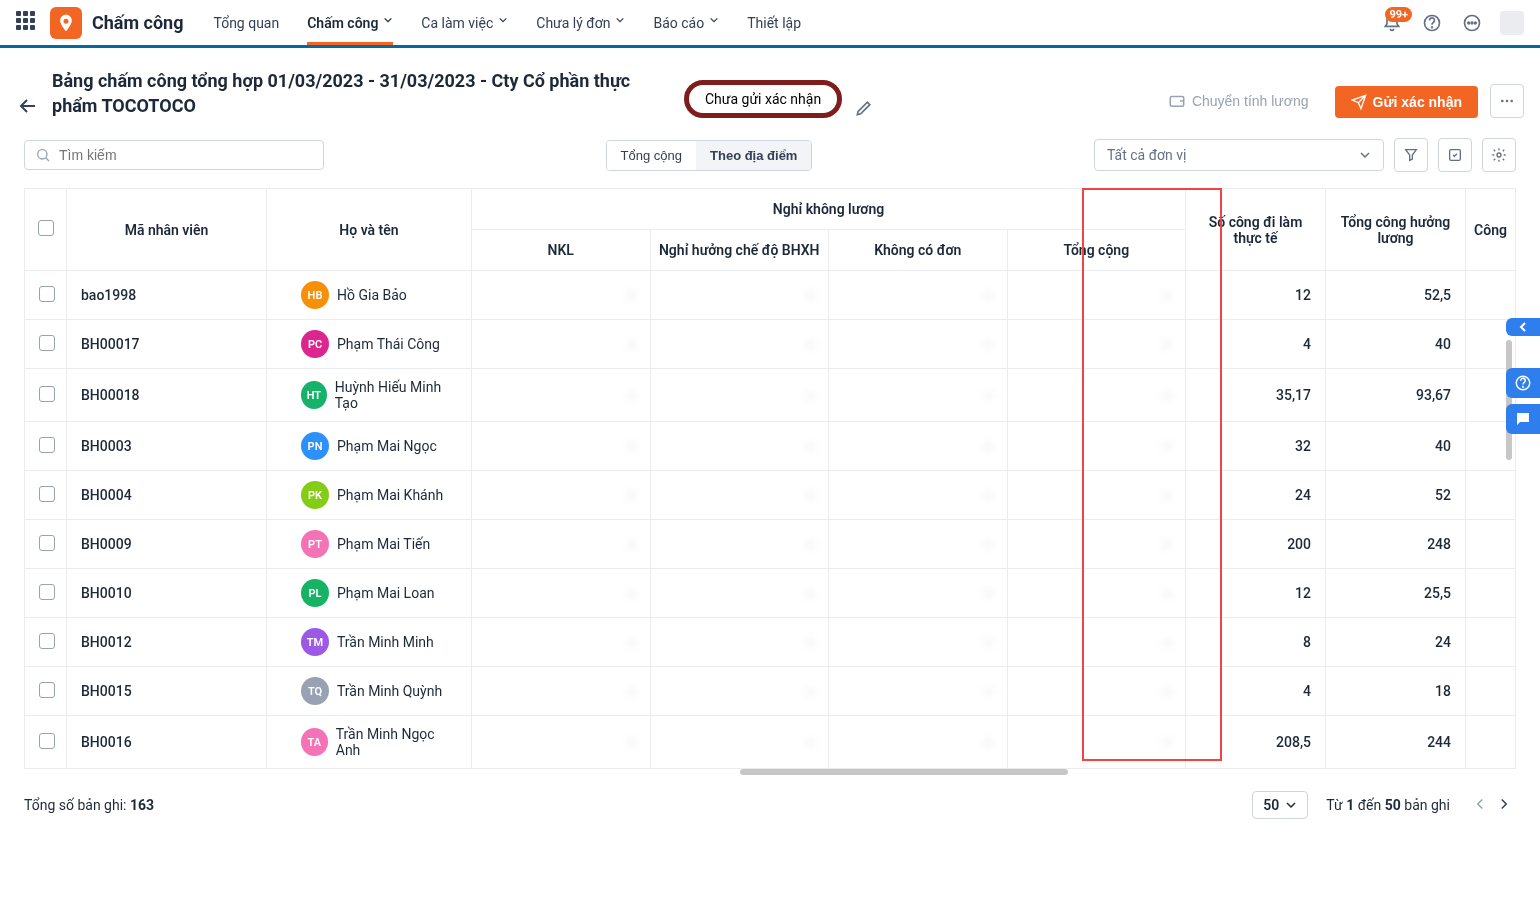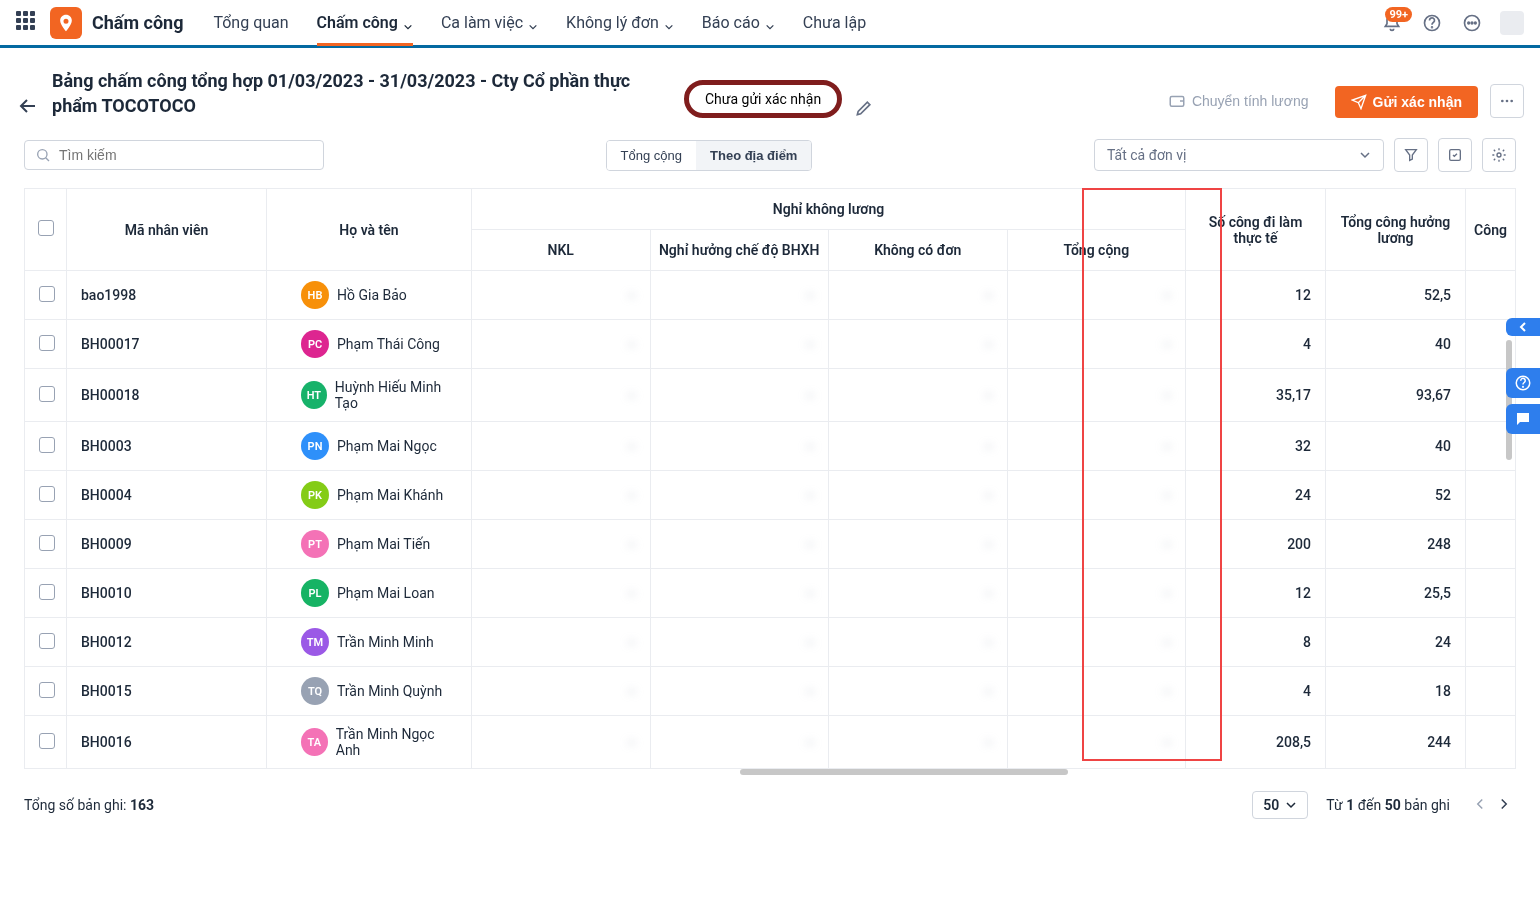--- a/index.html
+++ b/index.html
@@ -6,21 +6,21 @@
     body { font-family: -apple-system, BlinkMacSystemFont, "Segoe UI", Roboto, sans-serif; font-size: 14px; color: #1D2939; background: #fff; }
     
     .top-nav { display: flex; align-items: center; padding: 10px 16px; height: 48px; border-bottom: 3px solid #0369a1; }
     .apps-icon { width: 24px; height: 24px; margin-right: 10px; display: grid; grid-template-columns: repeat(3, 5px); grid-template-rows: repeat(3, 5px); gap: 2px; cursor: pointer; }
     .apps-icon span { background: #344054; border-radius: 1px; }
     .logo { width: 32px; height: 32px; background: #F26522; border-radius: 6px; display: flex; align-items: center; justify-content: center; margin-right: 10px; }
     .logo svg { width: 20px; height: 20px; fill: #fff; }
     .app-title { font-size: 18px; font-weight: 700; color: #1D2939; margin-right: 30px; }
     
     .nav-links { display: flex; gap: 28px; flex: 1; }
-    .nav-item { padding: 14px 0; cursor: pointer; display: flex; align-items: flex-end; gap: 5px; color: #344054; font-size: 16px; position: relative; }
+    .nav-item { padding: 14px 0; cursor: pointer; display: flex; align-items: flex-start; gap: 5px; color: #344054; font-size: 14px; position: relative; }
     .nav-item.active { color: #1D2939; font-weight: 600; }
     .nav-item.active::after { content: ''; position: absolute; bottom: 0; left: 0; right: 0; height: 3px; background: #F26522; }
     .chev-down { width: 10px; height: 10px; }
     
     .nav-right { display: flex; align-items: center; gap: 16px; }
     .icon-btn { width: 24px; height: 24px; cursor: pointer; display: flex; align-items: center; justify-content: center; color: #667085; position: relative; }
     .badge { position: absolute; top: -4px; right: -8px; background: #F26522; color: #fff; border-radius: 8px; padding: 1px 4px; font-size: 11px; font-weight: 700; }
     .avatar-sm { width: 24px; height: 24px; border-radius: 4px; background: #EAECF0; }
     
     .page-header { display: flex; align-items: flex-end; padding: 20px 16px; gap: 12px; }
@@ -111,33 +111,33 @@
           <path d="M2 4l4 4 4-4" stroke="currentColor" fill="none" stroke-width="1.5"></path>
         </svg>
       </div>
     <div class="nav-item">
         <span>Ca làm việc</span>
         <svg class="chev-down" viewBox="0 0 12 12">
           <path d="M2 4l4 4 4-4" stroke="currentColor" fill="none" stroke-width="1.5"></path>
         </svg>
       </div>
     <div class="nav-item">
-        <span>Không lý đơn</span>
+        <span>Chưa lý đơn</span>
         <svg class="chev-down" viewBox="0 0 12 12">
           <path d="M2 4l4 4 4-4" stroke="currentColor" fill="none" stroke-width="1.5"></path>
         </svg>
       </div>
     <div class="nav-item">
         <span>Báo cáo</span>
         <svg class="chev-down" viewBox="0 0 12 12">
           <path d="M2 4l4 4 4-4" stroke="currentColor" fill="none" stroke-width="1.5"></path>
         </svg>
       </div>
     <div class="nav-item">
-        <span>Chưa lập</span>
+        <span>Thiết lập</span>
       </div>
   </div>
   <div class="nav-right">
     <div class="icon-btn">
       <svg width="20" height="20" viewBox="0 0 24 24" fill="none" stroke="currentColor" stroke-width="2">
           <path d="M6 8a6 6 0 0112 0v5l2 3H4l2-3V8z"></path>
           <path d="M10 19a2 2 0 004 0"></path>
         </svg>
       <span class="badge">99+</span>
     </div>

